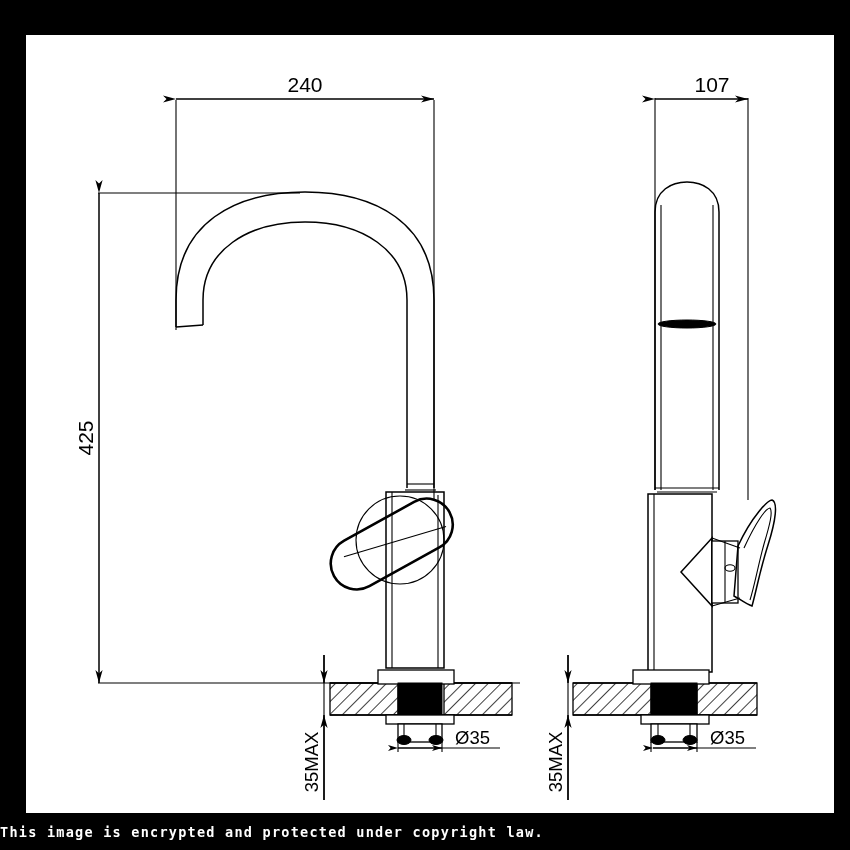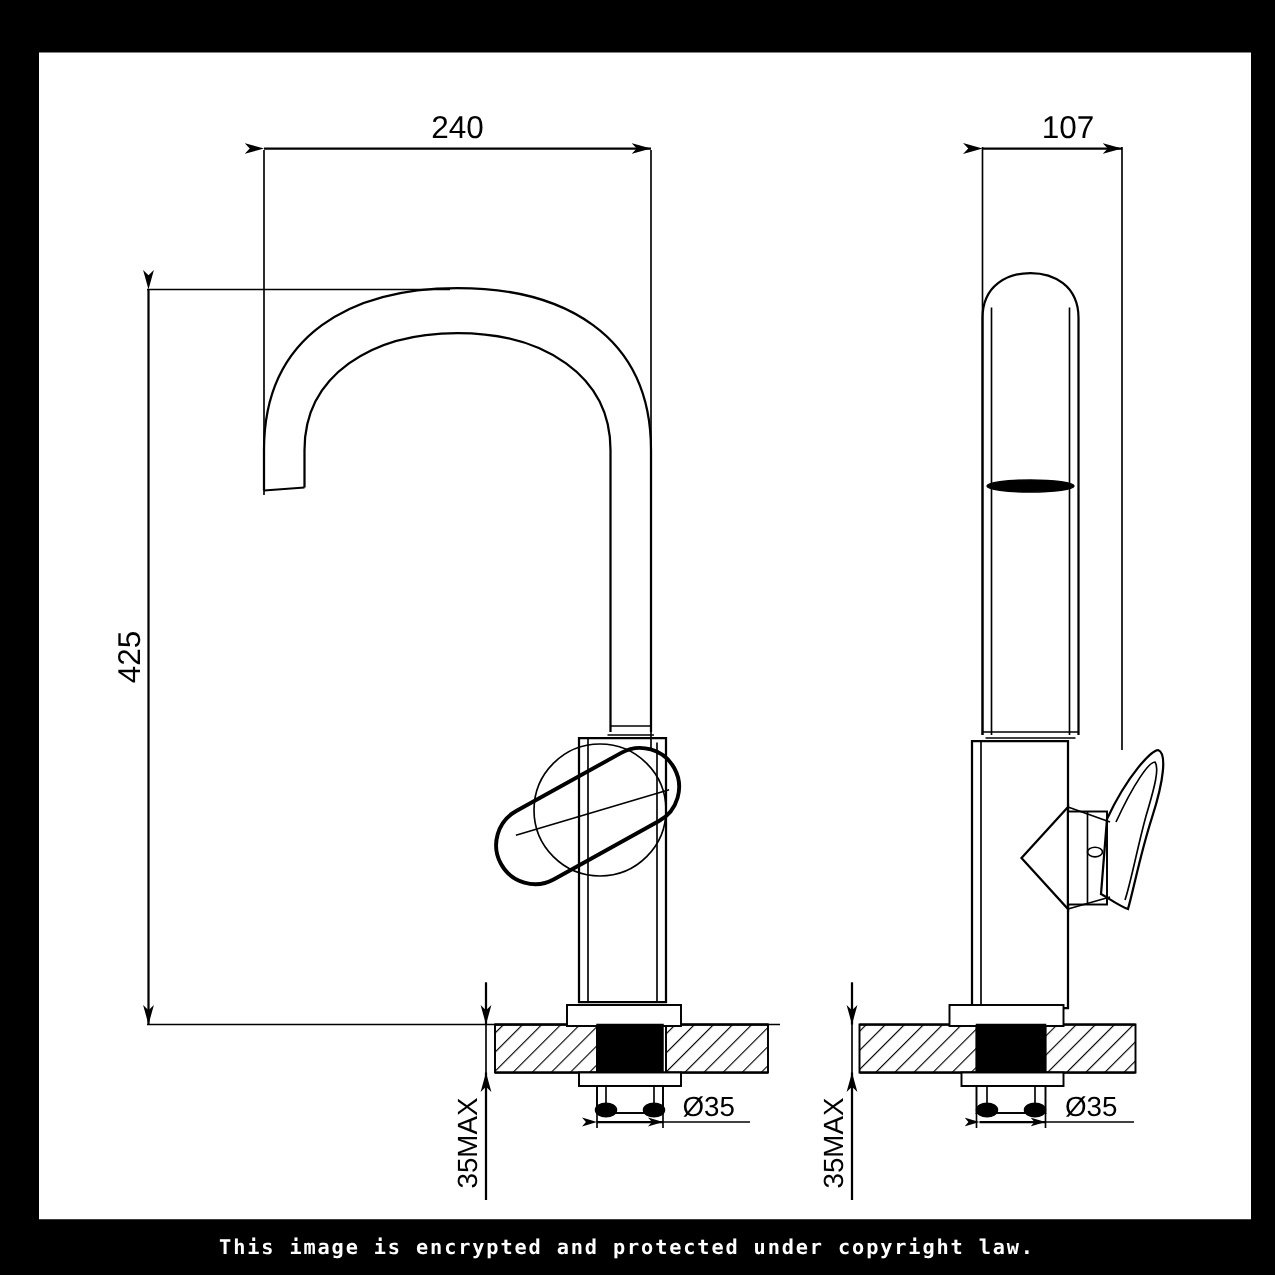--- a/index.html
+++ b/index.html
@@ -49,21 +49,21 @@
   }
   .notice-bar {
     position: absolute;
     left: 0;
     top: 813px;
     width: 850px;
     height: 37px;
     background: #000000;
     display: flex;
     align-items: center;
-    justify-content: center;
+    justify-content: flex-start;
   }
   .notice-text {
     font-family: "DejaVu Sans Mono", monospace;
     font-size: 13.5px;
     letter-spacing: 1.25px;
     color: #ffffff;
     white-space: nowrap;
     padding-right: 14px;
     font-weight: bold;
   }

